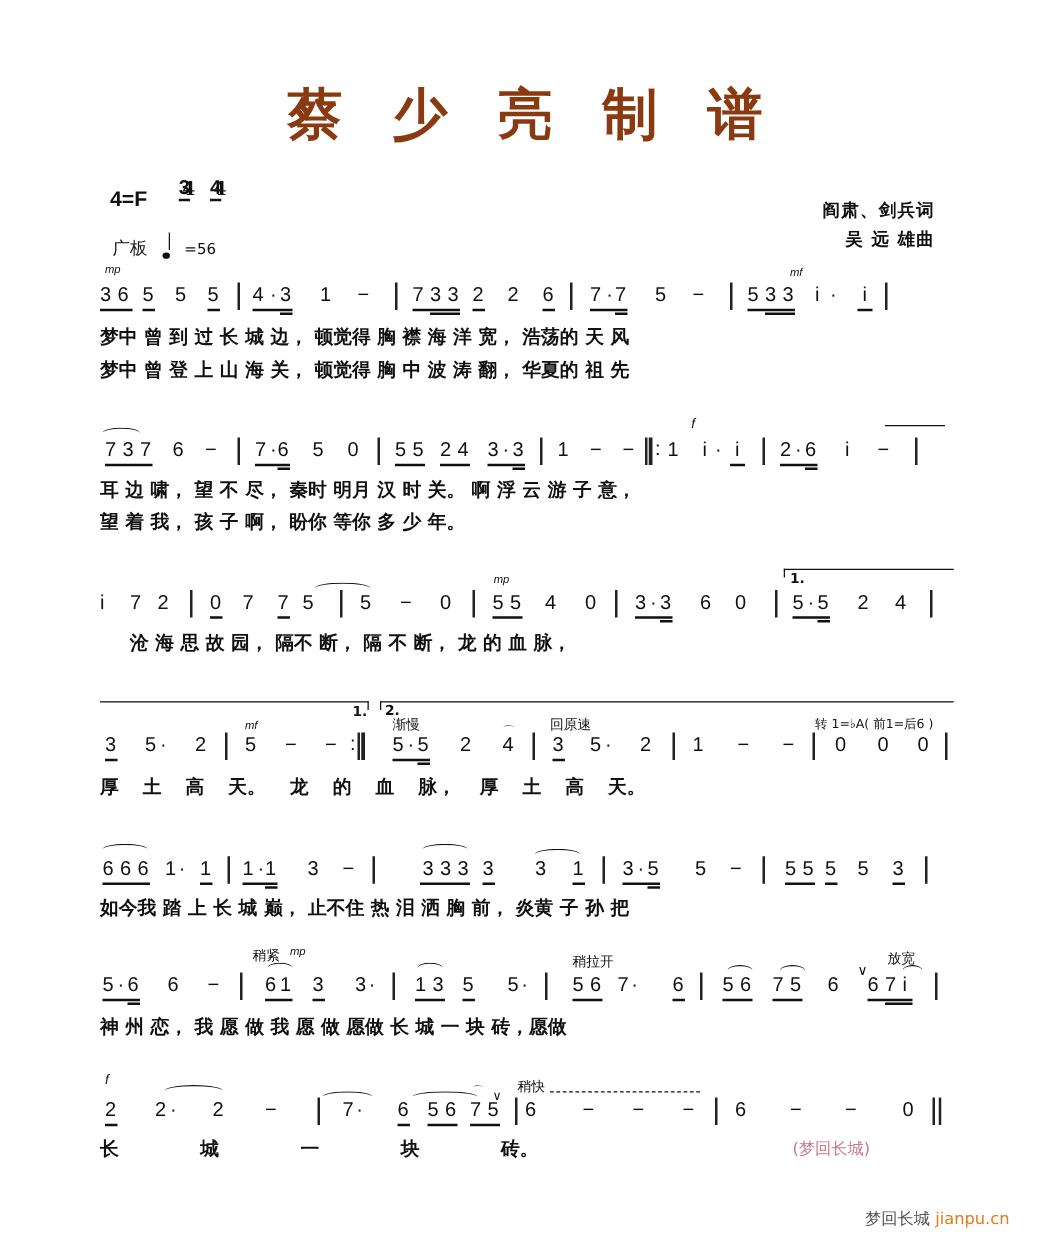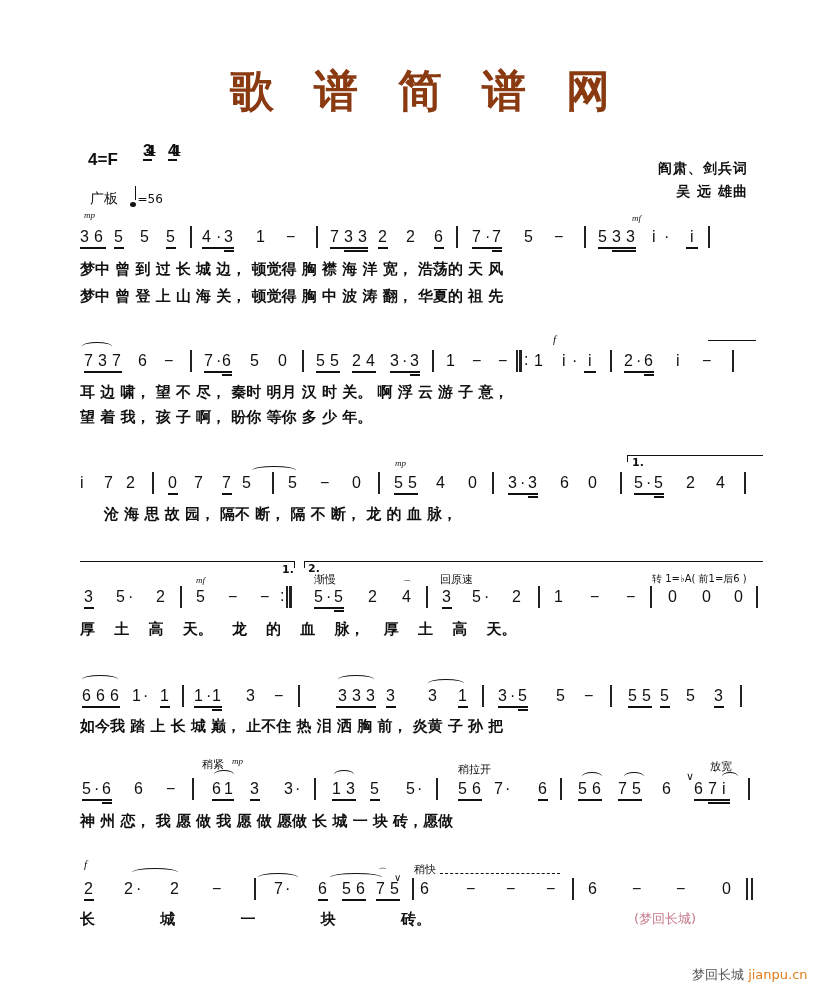--- a/index.html
+++ b/index.html
@@ -6,40 +6,40 @@
   body{width:840px;height:990px;position:relative;overflow:hidden;font-family:"DejaVu Sans","Liberation Sans",sans-serif;color:#111;}
   .abs{position:absolute;}
   .title{left:0;width:840px;top:62px;text-align:center;font-size:44px;font-weight:bold;color:#8a3a10;letter-spacing:40px;text-indent:40px;font-family:"DejaVu Sans",sans-serif;}
   .key{left:88px;top:150px;font-size:17px;font-weight:bold;font-family:"Liberation Sans",sans-serif;}
   .ts{position:absolute;top:143px;font-family:"DejaVu Serif",serif;font-weight:bold;font-size:15px;text-align:center;line-height:16px;width:16px;}
   .ts span{display:block;}
   .ts .n{border-bottom:2px solid #111;}
   .tempo{left:90px;top:189px;font-size:14px;font-family:"DejaVu Sans",sans-serif;}
   .tempo .note{display:inline-block;width:6px;height:5px;background:#111;border-radius:50%;position:relative;top:4px;margin-left:8px;}
   .tempo .stem{display:inline-block;width:1px;height:14px;background:#111;position:relative;left:-1px;top:-3px;}
-  .tempo .bpm{font-size:12px;margin-left:0;}
+  .tempo .bpm{font-size:12px;margin-left:10px;}
   .credit{right:92px;font-size:14px;font-weight:bold;text-align:right;letter-spacing:1px;}
   .row{position:absolute;left:80px;width:680px;height:20px;font-family:"Liberation Sans",sans-serif;font-size:16px;}
   .n{position:absolute;top:0;font-family:"Liberation Sans",sans-serif;font-size:16px;}
   .bar{position:absolute;top:-2px;width:2px;height:22px;background:#222;}
   .dbar{position:absolute;top:-2px;width:6px;height:22px;border-left:2px solid #222;border-right:3px solid #222;box-sizing:border-box;}
   .ul{position:absolute;height:1.5px;background:#111;}
   .lyr{position:absolute;font-size:15px;font-weight:bold;font-family:"DejaVu Sans",sans-serif;letter-spacing:0px;}
-  .dyn{position:absolute;font-family:Liberation Serif, serif;font-style:italic;font-size:9px;}
+  .dyn{position:absolute;font-family:Liberation Sans, sans-serif;font-style:italic;font-size:9px;}
   .ann{position:absolute;font-size:11px;font-family:"DejaVu Sans",sans-serif;}
   .volta{position:absolute;border-top:1px solid #111;height:6px;}
   .arc{position:absolute;border-top:1.5px solid #111;border-radius:50%;height:8px;}
   .credit2{position:absolute;font-size:13px;color:#c77b8a;}
   .wm{position:absolute;font-size:13px;color:#555;}
   .wm span{color:#e07b1a;}
 </style>
 </head>
 <body>
 
-<div class="abs title">歌谱简谱网</div>
+<div class="abs title">蔡少亮制谱</div>
 
 <div class="abs key">4=F</div>
 <div class="ts" style="left:143px">
   <span class="n">3</span>
   <span>4</span>
 </div>
 <div class="ts" style="left:168px">
   <span class="n">4</span>
   <span>4</span>
 </div>

